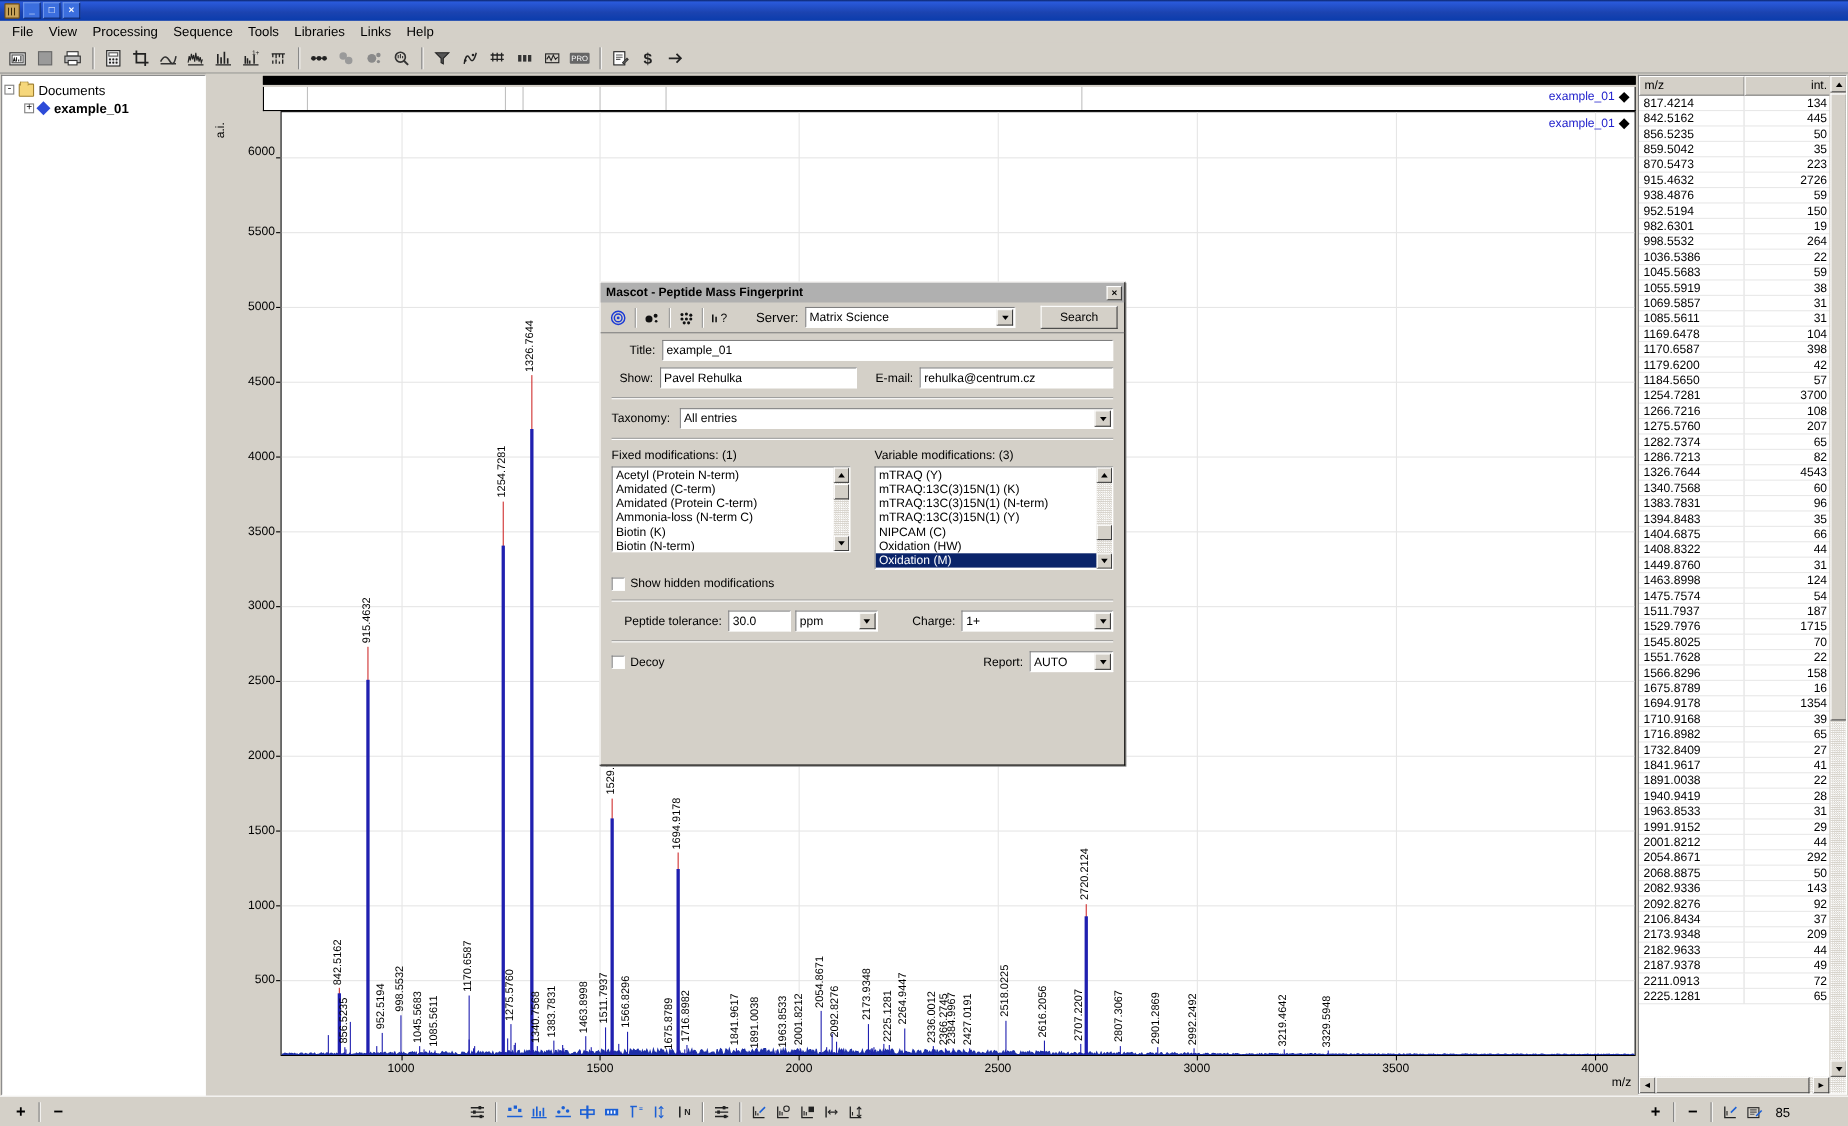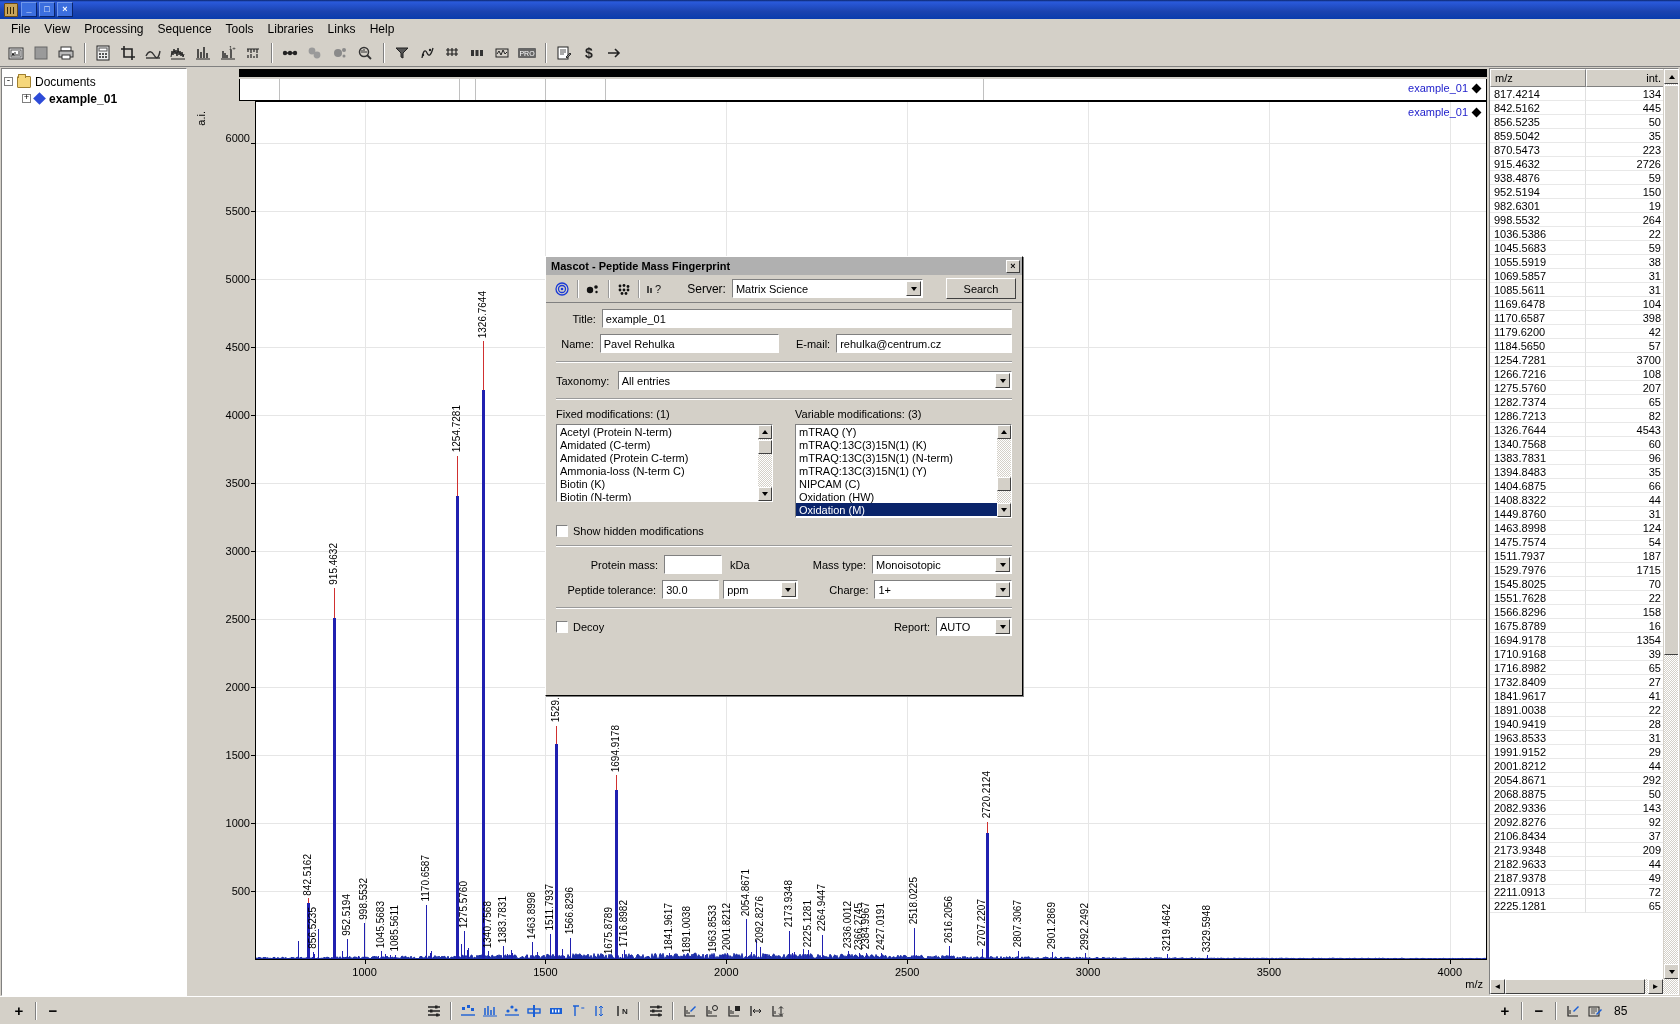--- a/index.html
+++ b/index.html
@@ -1150,21 +1150,21 @@
     </div>
 
     <div class="dlg-body">
 
       <div class="row">
         <div class="lbl" style="width:46px">Title:</div>
         <div class="txtin" style="width:412px">example_01</div>
       </div>
 
       <div class="row">
-        <div class="lbl" style="width:46px">Name:</div>
+        <div class="lbl" style="width:46px">Show:</div>
         <div class="txtin" style="width:190px">Pavel Rehulka</div>
         <div class="lbl" style="width:60px">E-mail:</div>
         <div class="txtin" style="width:186px">rehulka@centrum.cz</div>
       </div>
 
       <div class="hr-sep"></div>
 
       <div class="row">
         <div class="lbl" style="width:62px;text-align:left">Taxonomy:</div>
         <div class="combo" style="width:396px">
@@ -1227,34 +1227,20 @@
         </div>
       </div>
 
       <div class="row" style="margin-top:7px">
         <div class="chk"></div>
         <span>Show hidden modifications</span>
       </div>
 
       <div class="hr-sep"></div>
 
-      <div class="row">
-        <div class="lbl" style="width:108px">Protein mass:</div>
-        <div class="txtin" style="width:58px"></div>
-        <div style="width:8px"></div>
-        <div>kDa</div>
-        <div style="flex:1"></div>
-        <div class="lbl" style="width:78px">Mass type:</div>
-        <div class="combo" style="width:140px">
-          <span>Monoisotopic</span>
-          <span class="arrow">
-              <i class="tri-down"></i>
-            </span>
-        </div>
-      </div>
 
       <div class="row">
         <div class="lbl" style="width:108px">Peptide tolerance:</div>
         <div class="txtin" style="width:58px">30.0</div>
         <div style="width:4px"></div>
         <div class="combo" style="width:76px">
           <span>ppm</span>
           <span class="arrow">
               <i class="tri-down"></i>
             </span>

